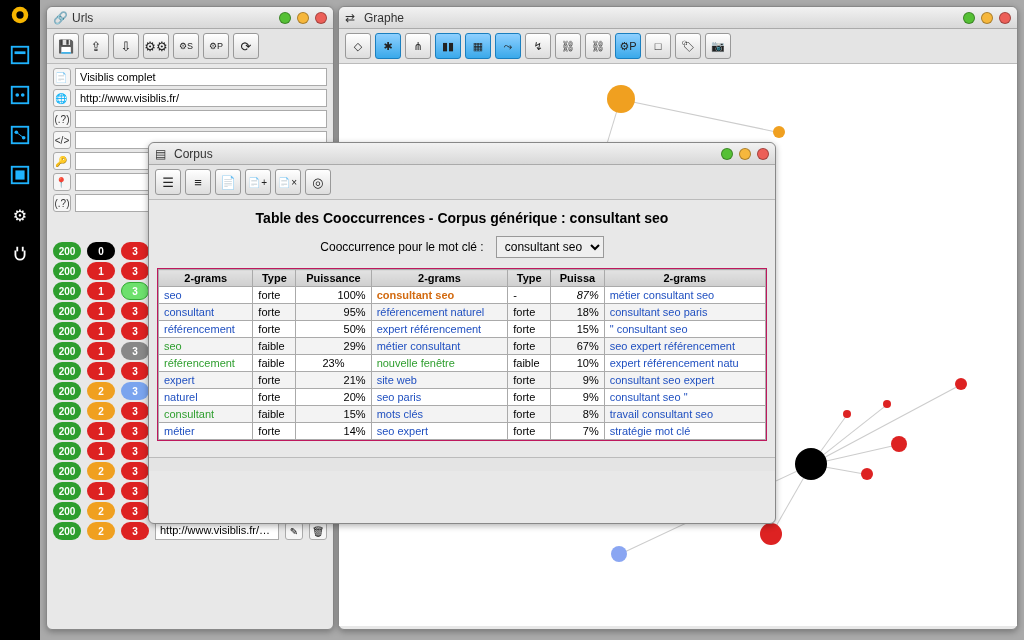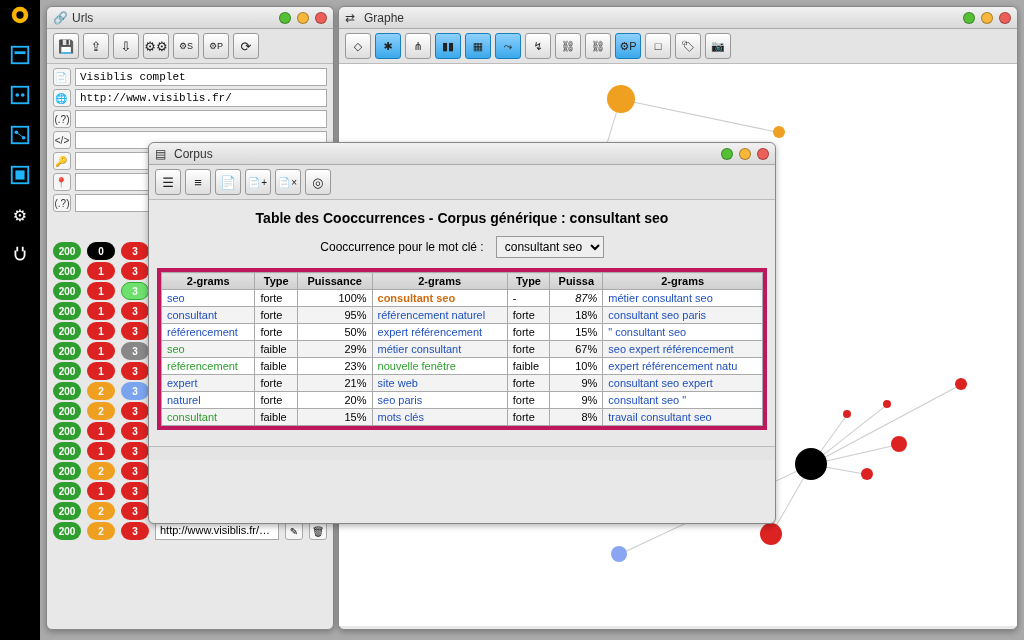--- a/index.html
+++ b/index.html
@@ -17,41 +17,41 @@
 .tl.g{background:#55c035}.tl.y{background:#f6b73c}.tl.r{background:#ec5f58}
 
 .toolbar { display:flex; gap:4px; padding:4px 6px; border-bottom:1px solid #bbb; background:#e4e4e4;}
 .tbtn { width:26px;height:26px;border:1px solid #999;border-radius:3px;background:linear-gradient(#fff,#ddd); display:flex;align-items:center;justify-content:center;font-size:13px;color:#222; cursor:pointer;}
 .tbtn.act { background:linear-gradient(#8fd0ff,#3aa9ea); border-color:#1a7fbf;}
 
 
 .url-fields { padding:4px 6px; display:flex; flex-direction:column; gap:3px;}
 .ufield { display:flex; align-items:center; gap:4px;}
 .ufield .uico{width:18px;height:18px;border:1px solid #aaa;border-radius:3px;background:#f6f6f6;display:flex;align-items:center;justify-content:center;font-size:10px;color:#333;}
-.ufield input{flex:1;height:18px;border:1px solid #aaa;padding:1px 4px;font-size:11px;background:#fff;font-family:Liberation Mono, monospace;}
+.ufield input{flex:1;height:18px;border:1px solid #aaa;padding:1px 4px;font-size:11px;background:#fff;}
 
 .url-list { padding:4px 6px; }
 .url-head { display:flex; gap:6px; padding:2px 0; align-items:center; }
 .url-head .hic{width:16px;height:16px;}
 .url-row { display:flex; align-items:center; gap:6px; margin:2px 0;}
 .pill{width:28px;height:18px;border-radius:9px;color:#fff;font-size:10px;font-weight:bold;display:flex;align-items:center;justify-content:center;}
 .pill.g{background:#2e9e2e}.pill.or{background:#f0a020}.pill.bk{background:#000}.pill.rd{background:#d22}.pill.gr{background:#888}.pill.lg{background:#6de06d;border:1px solid #3a3}.pill.bl{background:#7aa4ee}
 .url-row .path{flex:1;height:18px;border:1px solid #aaa;background:#fff;font-size:11px;padding:1px 4px;overflow:hidden;white-space:nowrap;text-overflow:ellipsis;}
 .url-row .act{width:18px;height:18px;border:1px solid #aaa;border-radius:3px;background:#f6f6f6;display:flex;align-items:center;justify-content:center;font-size:10px;cursor:pointer;}
 
 
 .graph-canvas{position:relative;width:100%;height:calc(100% - 60px);background:#fff;}
 .node{position:absolute;border-radius:50%;}
 .edge{position:absolute;height:1px;background:#ccc;transform-origin:0 0;}
 
 
 .corpus-title{text-align:center;font-weight:bold;font-size:14px;padding:10px 0 6px;}
 .corpus-sel{display:flex;justify-content:center;align-items:center;gap:12px;font-size:12px;padding:4px 0 10px;}
 .corpus-sel select{font-size:12px;padding:2px 4px;border:1px solid #999;}
-.table-wrap{overflow-x:auto;margin:0 8px 16px;border:4px solid #be185d;}
+.table-wrap{overflow-x:auto;margin:0 8px 16px;border:1px solid #be185d;}
 table{border-collapse:collapse;font-size:11px;width:100%;}
 th,td{border:1px solid #aaa;padding:2px 5px;white-space:nowrap;}
 th{background:linear-gradient(#e2e2e2,#cfcfcf);text-align:center;font-weight:bold;}
 td.lnk{color:#2050c0;cursor:pointer;}
 td.grn{color:#2e9e2e;}
 td.ora{color:#d26a10;font-weight:bold;}
 tbody tr:nth-child(even){background:#f3f3f3;}
 tbody tr:nth-child(odd){background:#fff;}
 .sbar{height:14px;background:#e4e4e4;border-top:1px solid #bbb;}
 </style>
@@ -412,21 +412,21 @@
             <td>faible</td>
             <td style="text-align: right;">29%</td>
             <td class="lnk">métier consultant</td>
             <td>forte</td>
             <td style="text-align: right;">67%</td>
             <td class="lnk">seo expert référencement</td>
           </tr>
           <tr>
             <td class="grn">référencement</td>
             <td>faible</td>
-            <td style="text-align: right;">23%</td>
+            <td style="text-align: center;">23%</td>
             <td class="grn">nouvelle fenêtre</td>
             <td>faible</td>
             <td style="text-align: right;">10%</td>
             <td class="lnk">expert référencement natu</td>
           </tr>
           <tr>
             <td class="lnk">expert</td>
             <td>forte</td>
             <td style="text-align: right;">21%</td>
             <td class="lnk">site web</td>
@@ -445,17 +445,26 @@
           </tr>
           <tr>
             <td class="grn">consultant</td>
             <td>faible</td>
             <td style="text-align: right;">15%</td>
             <td class="lnk">mots clés</td>
             <td>forte</td>
             <td style="text-align: right;">8%</td>
             <td class="lnk">travail consultant seo</td>
           </tr>
+          <tr>
+            <td class="lnk">métier</td>
+            <td>forte</td>
+            <td style="text-align: right;">14%</td>
+            <td class="lnk">seo expert</td>
+            <td>forte</td>
+            <td style="text-align: right;">7%</td>
+            <td class="lnk">stratégie mot clé</td>
+          </tr>
         </tbody>
     </table>
   </div>
   <div class="sbar"></div>
 </div>
 
 </body></html>

